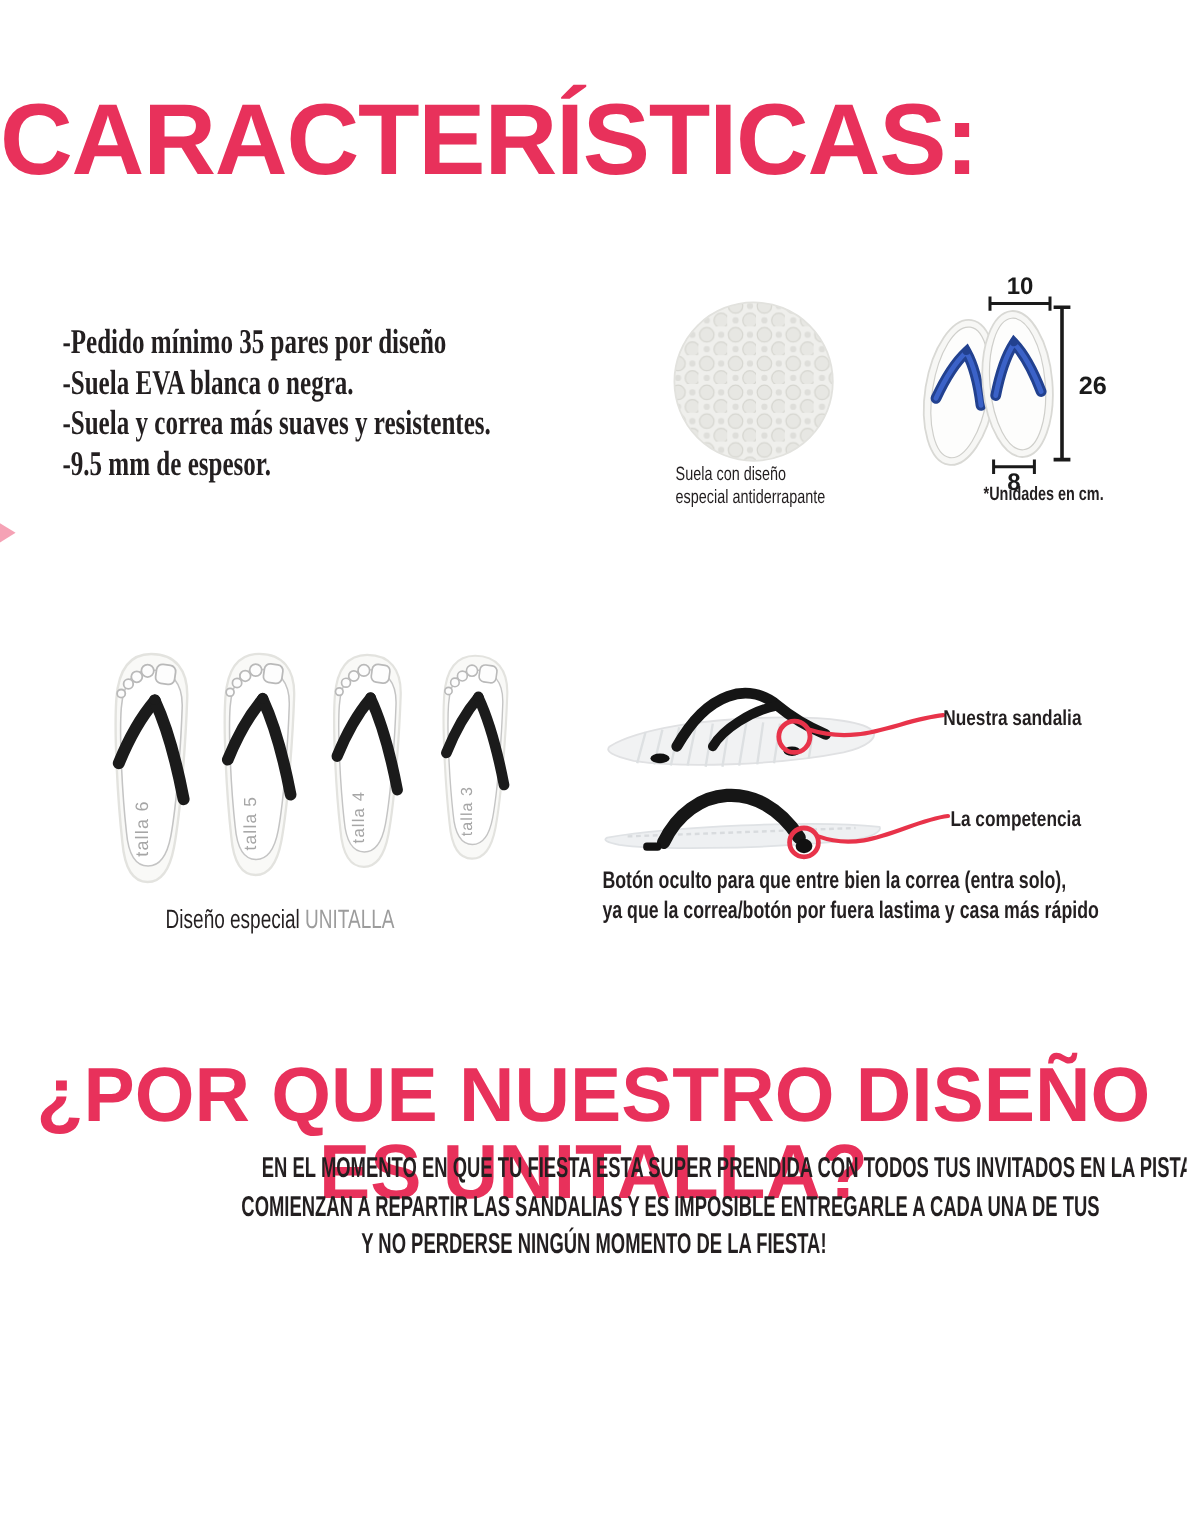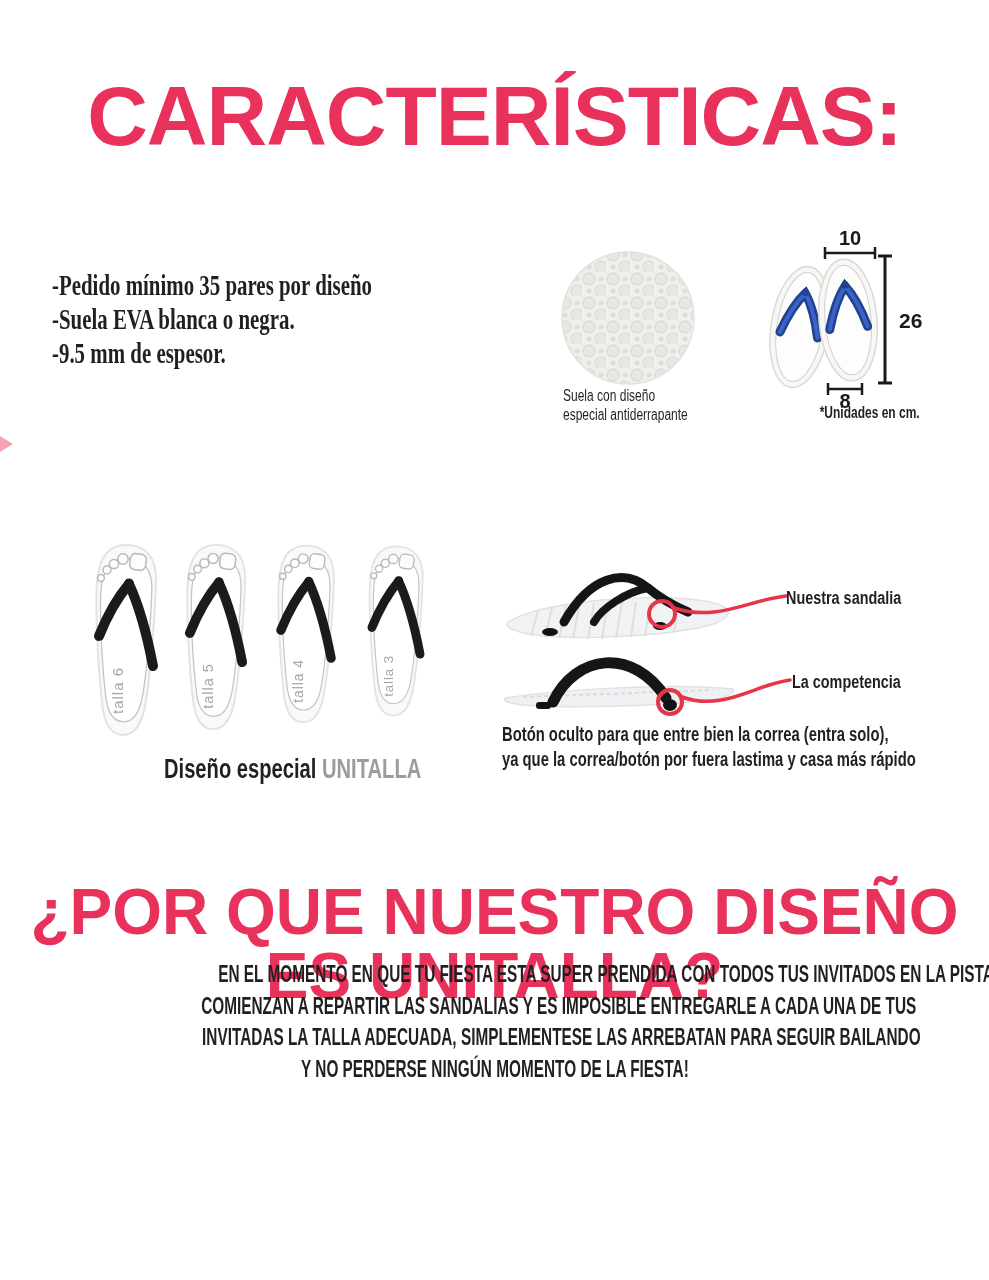--- a/index.html
+++ b/index.html
@@ -7,37 +7,37 @@
     position:relative; width:989px; height:1280px; background:#ffffff;
     overflow:hidden;
     font-family:"Liberation Sans","DejaVu Sans",sans-serif;
     color:#231f20;
   }
   .abs{position:absolute;}
   
   .cond-l{display:inline-block;transform-origin:left center;white-space:nowrap;}
   .cond-c{display:inline-block;transform-origin:center center;white-space:nowrap;}
 
-  .title-wrap{top:74px;left:0;right:0;text-align:center;}
+  .title-wrap{top:74px;left:0;right:0;text-align:left;}
   .title{
     font-size:84px;line-height:1;font-weight:bold;color:#E8315B;
     letter-spacing:-1px;transform:scaleX(.60);
   }
 
   .features{top:268px;left:52px;}
   .feature-line{height:34px;font-size:29px;font-weight:bold;line-height:34px;font-family:Liberation Serif, serif;}
   .feature-line .cond-l{transform:scaleX(.72);}
 
   .sole-caption{top:386px;left:563px;font-size:16px;font-weight:normal;line-height:19px;}
   .sole-caption .cond-l{transform:scaleX(.75);}
 
   .units-note{top:404px;left:765px;width:210px;text-align:center;font-size:16px;font-weight:bold;}
   .units-note .cond-c{transform:scaleX(.75);}
 
-  .sizes-caption{top:753px;left:164px;font-size:28px;font-weight:bold;}
+  .sizes-caption{top:753px;left:138px;font-size:22px;font-weight:normal;}
   .sizes-caption .cond-l{transform:scaleX(.72);}
   .sizes-caption .brand{color:#9C9C9C;}
 
   .cmp-label{font-size:18px;font-weight:bold;}
   .cmp-label .cond-l{transform:scaleX(.80);}
   .cmp-label-ours{top:588px;left:786px;}
   .cmp-label-comp{top:672px;left:792px;}
 
   .cmp-note{top:722px;left:502px;font-size:20px;font-weight:bold;line-height:25px;}
   .cmp-note .cond-l{transform:scaleX(.74);}
@@ -63,20 +63,21 @@
 
 <div class="page">
 
   <div class="abs title-wrap">
     <span class="title">CARACTERÍSTICAS:</span>
   </div>
 
   <div class="abs features">
     <div class="feature-line"><span class="cond-l">-Pedido mínimo 35 pares por diseño</span></div>
     <div class="feature-line"><span class="cond-l">-Suela EVA blanca o negra.</span></div>
+    <div class="feature-line"><span class="cond-l">-Suela y correa más suaves y resistentes.</span></div>
     <div class="feature-line"><span class="cond-l">-9.5 mm de espesor.</span></div>
   </div>
 
   <svg class="abs" style="top:248px;left:558px;" width="140" height="140" viewBox="0 0 140 140">
     <defs>
       <pattern id="dimples" width="24" height="24" patternUnits="userSpaceOnUse">
         <rect width="24" height="24" fill="#efefec"></rect>
         <circle cx="7" cy="7" r="6" fill="#e7e7e3" stroke="#d6d6d0" stroke-width="1"></circle>
         <circle cx="19" cy="19" r="6" fill="#e7e7e3" stroke="#d6d6d0" stroke-width="1"></circle>
         <circle cx="19" cy="7" r="2.6" fill="#dededa"></circle>
@@ -209,19 +210,18 @@
     <div><span class="cond-l">Botón oculto para que entre bien la correa (entra solo),</span></div>
     <div><span class="cond-l">ya que la correa/botón por fuera lastima y casa más rápido</span></div>
   </div>
 
   <div class="abs why-heading-wrap">
     <span class="why-heading">¿POR QUE NUESTRO DISEÑO ES UNITALLA?</span>
   </div>
   <div class="abs why-body">
     <div class="why-line"><span class="cond-c">EN EL MOMENTO EN QUE TU FIESTA ESTA SUPER PRENDIDA CON TODOS TUS INVITADOS EN LA PISTA</span></div>
     <div class="why-line"><span class="cond-c">COMIENZAN A REPARTIR LAS SANDALIAS Y ES IMPOSIBLE ENTREGARLE A CADA UNA DE TUS</span></div>
-    <div class="why-line"><span class="cond-c">INVITADAS LA TALLA ADECUADA, SIMPLEMENTESE LAS ARREBATAN PARA SEGUIR BAILANDO</span></div>
     <div class="why-line"><span class="cond-c">Y NO PERDERSE NINGÚN MOMENTO DE LA FIESTA!</span></div>
   </div>
 
   <div class="abs edge-sliver"></div>
 
 </div>
 
 </body></html>

